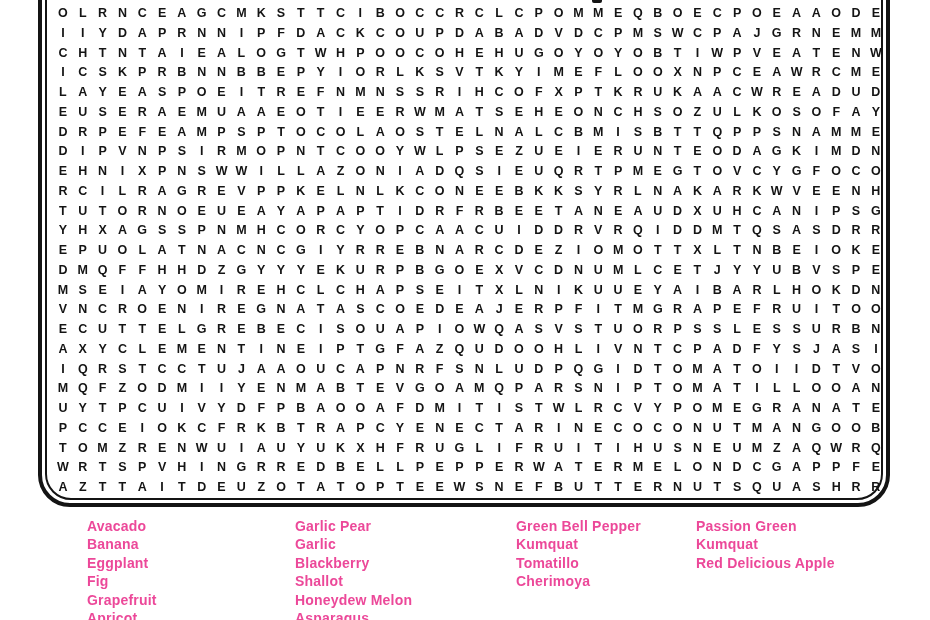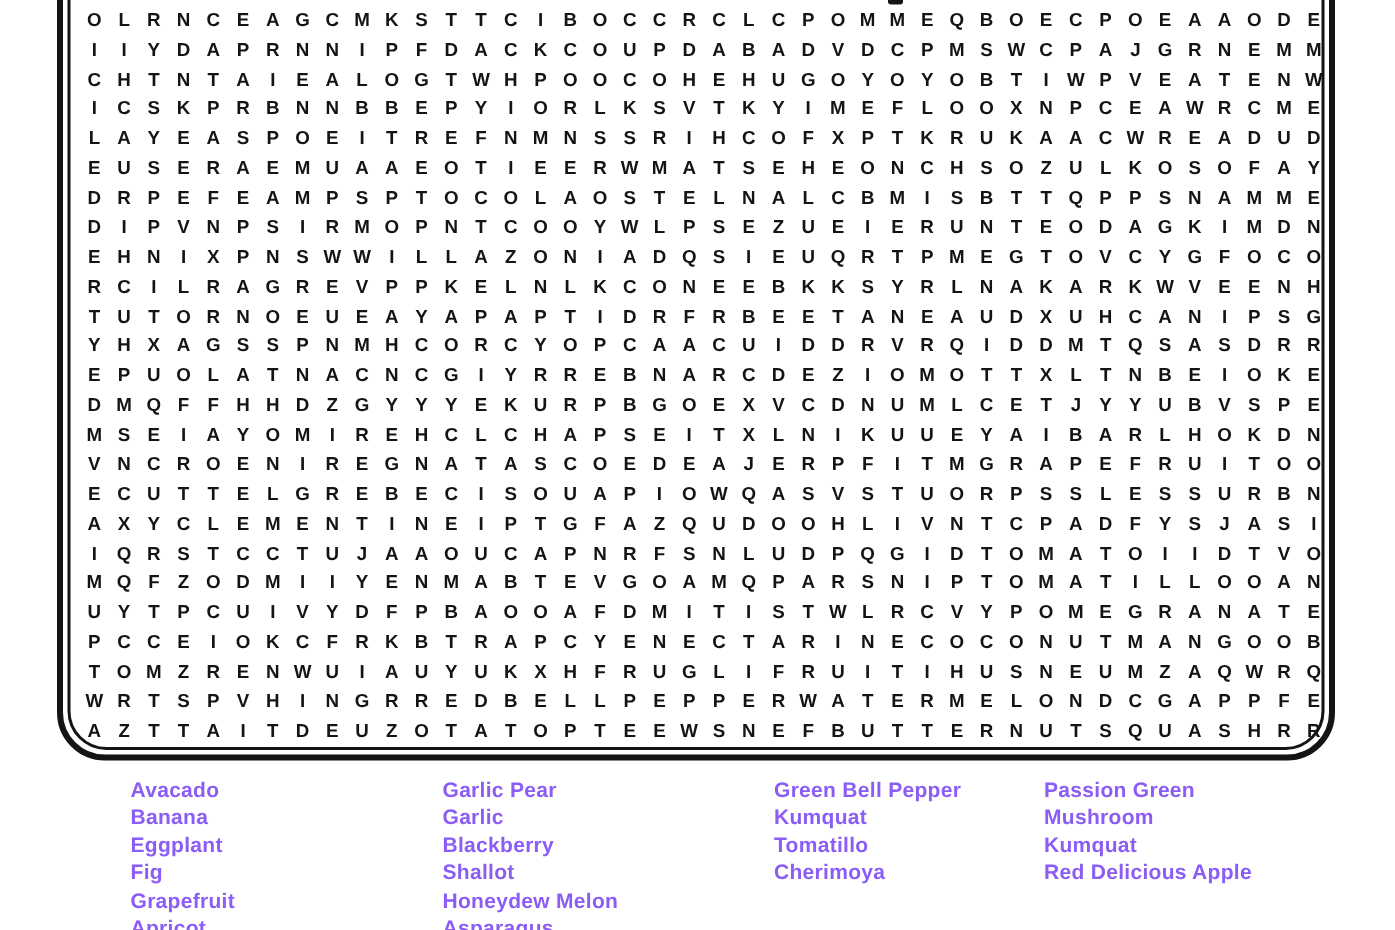--- a/index.html
+++ b/index.html
@@ -90,21 +90,21 @@
     white-space: nowrap;
   }
   .word-col-0 { left: 87px; }
   .word-col-1 { left: 295px; }
   .word-col-2 { left: 516px; }
   .word-col-3 { left: 696px; }
   .word-item {
     font-size: 14px;
     font-weight: 700;
     line-height: 18.45px;
-    color: #8b5cf6;
+    color: #ec4899;
     letter-spacing: 0.2px;
   }
 </style>
 </head>
 <body>
 
 <div class="title-artifact"></div>
 
 <div class="puzzle-border-outer">
   <div class="puzzle-border-inner"></div>
@@ -1231,17 +1231,16 @@
       <div class="word-item">Asparagus</div>
     </div>
     <div class="word-col word-col-2">
       <div class="word-item">Green Bell Pepper</div>
       <div class="word-item">Kumquat</div>
       <div class="word-item">Tomatillo</div>
       <div class="word-item">Cherimoya</div>
     </div>
     <div class="word-col word-col-3">
       <div class="word-item">Passion Green</div>
-      <div class="word-item">Mushroom</div>
       <div class="word-item">Kumquat</div>
       <div class="word-item">Red Delicious Apple</div>
     </div>
   </div>
 
 </body></html>

